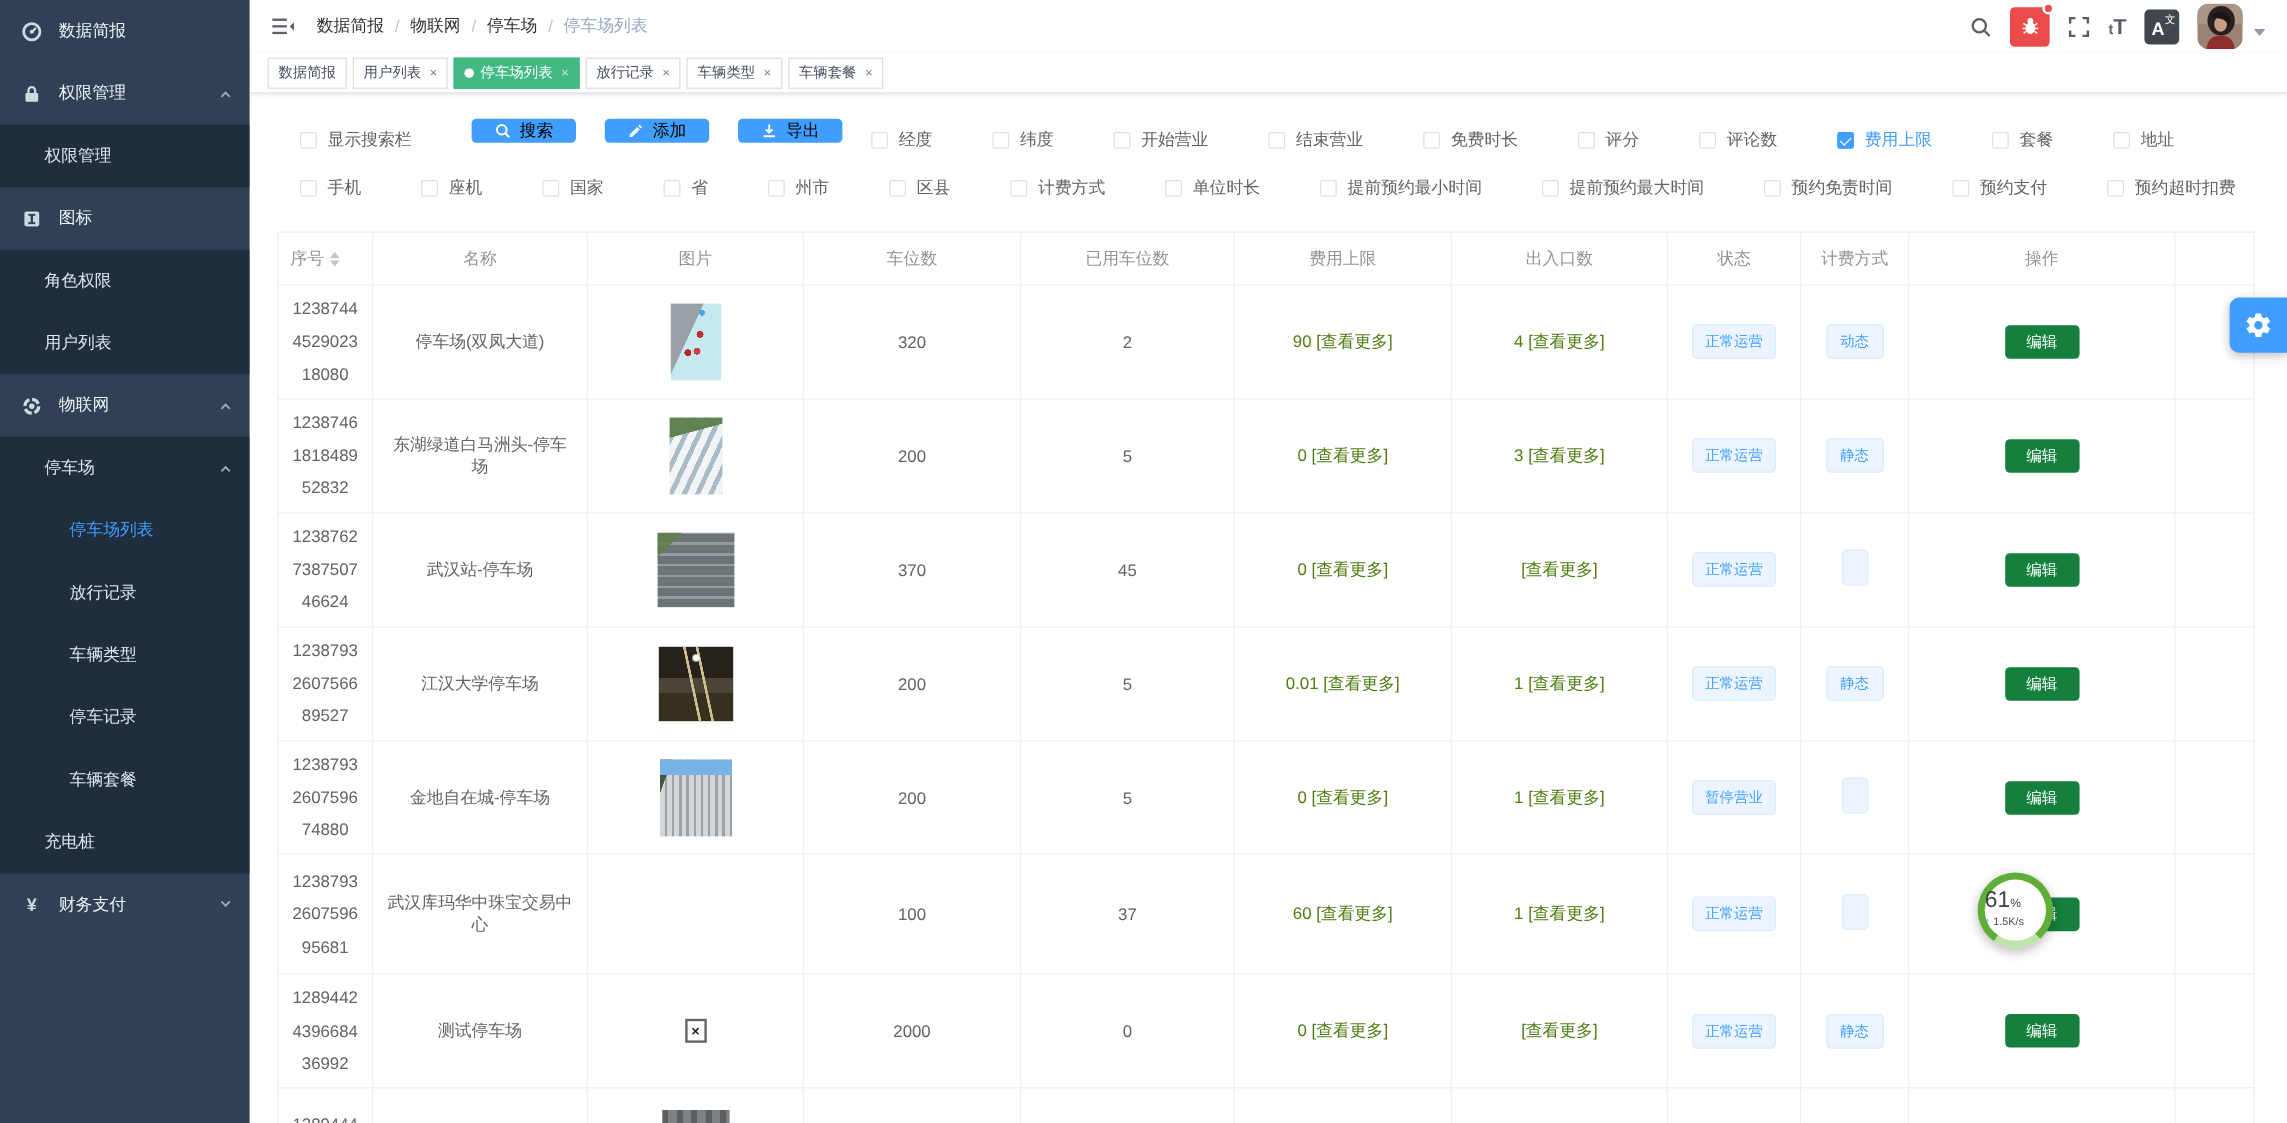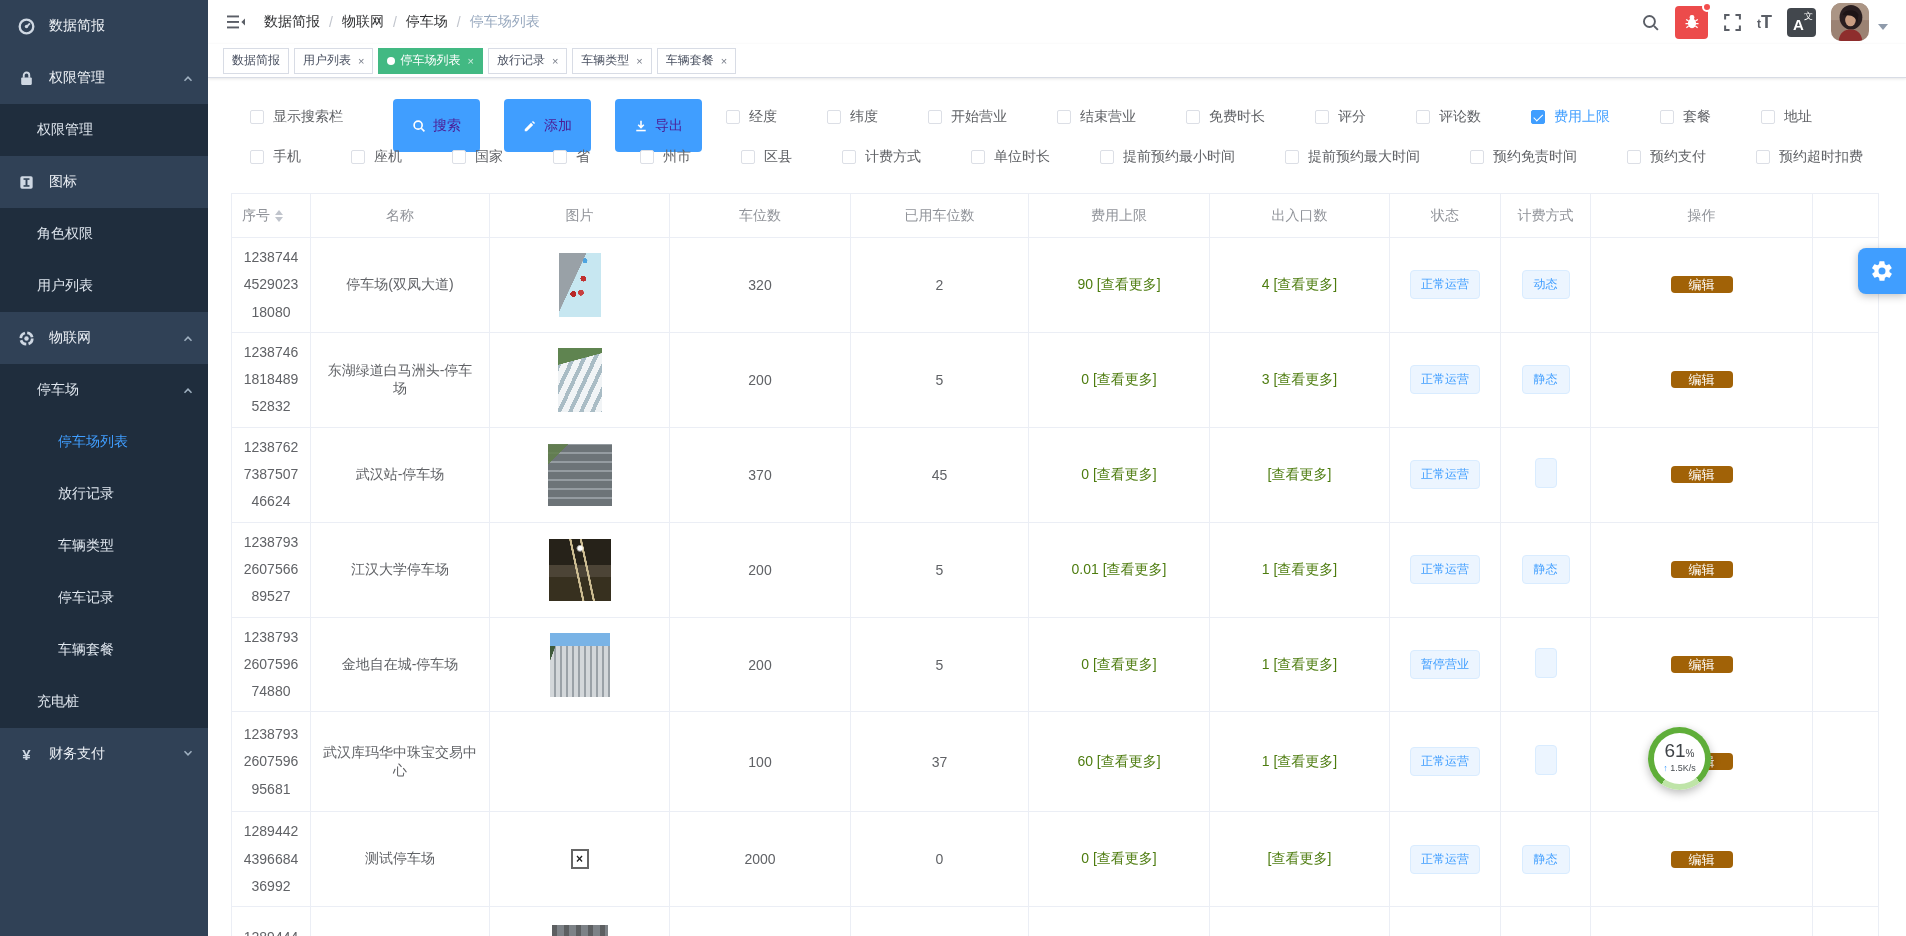--- a/index.html
+++ b/index.html
@@ -50,36 +50,36 @@
   
   .content{position:absolute;top:78px;left:0;right:0;bottom:0;padding:0 18px;overflow:hidden}
   .filter-row{display:flex;margin-left:24px;white-space:nowrap}
   .row1{margin-top:21px;height:36px}
   .row2{margin-top:12px;height:20px}
   .f-cb{display:inline-flex;align-items:center;margin-right:50px;font-size:14px;color:#606266;cursor:pointer}
   .cbox{width:14px;height:14px;border:1px solid #dcdfe6;border-radius:2px;background:#fff;margin-right:9px;position:relative;flex:none}
   .f-cb.checked .cbox{background:#409eff;border-color:#409eff}
   .f-cb.checked .cbox::after{content:"";position:absolute;left:4.2px;top:1.4px;width:3.5px;height:7.5px;border:solid #fff;border-width:0 1.6px 1.6px 0;transform:rotate(45deg)}
   .f-cb.checked .cb-label{color:#409eff}
-  .btn{height:53px;padding:0 19px;margin-right:24px;border:none;border-radius:4px;background:#409eff;color:#4c1d95;font-size:14px;display:inline-flex;align-items:center;gap:7px;cursor:pointer}
+  .btn{height:20px;padding:0 19px;margin-right:24px;border:none;border-radius:4px;background:#409eff;color:#000000;font-size:14px;display:inline-flex;align-items:center;gap:7px;cursor:pointer}
   .btn svg{width:14px;height:14px}
 
   
   .table-wrap{margin-top:26px;margin-left:5px}
   table{border-collapse:collapse;table-layout:fixed;width:1647px;font-size:14px;color:#606266}
   th{height:44px;font-weight:400;color:#909399;border:1px solid #ebeef5;text-align:center;background:#fff}
   th.first{text-align:left;padding-left:10px}
   td{height:88px;border:1px solid #ebeef5;text-align:center;vertical-align:middle;padding:6px 10px}
   tr.tall td{height:100px}
   .idnum{white-space:pre-line;line-height:1.95;color:#606266}
   .linkmore{color:#4d7c0f;cursor:pointer}
   .badge{display:inline-block;padding:0 10px;height:29px;line-height:27px;background:#ecf5ff;border:1px solid #d9ecff;border-radius:4px;color:#409eff;font-size:12px}
   .btag{display:inline-block;padding:0 11px;height:29px;line-height:27px;background:#ecf5ff;border:1px solid #d9ecff;border-radius:4px;color:#409eff;font-size:12px}
   .btag.empty{padding:0;width:22px;height:30px}
-  .editbtn{width:62px;height:17px;border:none;border-radius:4px;background:#a16207;color:#fff;font-size:13px;cursor:pointer}
+  .editbtn{width:62px;height:28px;border:none;border-radius:4px;background:#15803d;color:#fff;font-size:13px;cursor:pointer}
   .sortcaret{display:inline-flex;flex-direction:column;margin-left:5px;vertical-align:middle;gap:2px}
   .sortcaret i{width:0;height:0;border-left:4px solid transparent;border-right:4px solid transparent;display:block}
   .sortcaret .up{border-bottom:5px solid #c0c4cc}
   .sortcaret .dn{border-top:5px solid #c0c4cc}
 
   
   .thumb{display:inline-block;vertical-align:middle}
   .t1{width:42px;height:64px;background:
       radial-gradient(circle 2.5px at 62% 12%,#4da4e0 95%,transparent),
       radial-gradient(circle 3px at 58% 40%,#c03030 95%,transparent),
@@ -104,21 +104,21 @@
       repeating-linear-gradient(90deg,rgba(60,60,60,.5) 0 5px,transparent 5px 12px),
       linear-gradient(#7d8287 0 32%,#d9c9a4 32% 58%,#c6ccd1 58%)}
   .broken{width:18px;height:20px;border:2px solid #666;display:inline-flex;align-items:center;justify-content:center;font-size:12px;font-weight:bold;color:#222;background:#fff}
 
   
   .gear-btn{position:absolute;right:0;top:248px;width:48px;height:46px;background:#409eff;border-radius:8px 0 0 8px;display:flex;align-items:center;justify-content:center;box-shadow:0 2px 8px rgba(0,0,0,.25);cursor:pointer;z-index:20}
   .gear-btn svg{width:24px;height:24px;fill:#fff}
   .speed-circle{position:absolute;left:1648px;top:727px;width:63px;height:63px;border-radius:50%;
       background:conic-gradient(from 215deg,#5fae39 0 79%,#bfe4a8 79% 100%);
       box-shadow:0 3px 10px rgba(0,0,0,.28);display:flex;align-items:center;justify-content:center;z-index:30}
-  .speed-inner{width:51px;height:51px;border-radius:50%;background:#fff;text-align:center;padding-top:8px}
+  .speed-inner{width:51px;height:51px;border-radius:50%;background:#fff;padding-top:8px}
   .pv{font-size:19px;color:#3f4347;line-height:1;display:inline}
   .pu{font-size:10px;color:#3f4347}
   .ps{font-size:9px;color:#4a4f54;margin-top:2px}
   .ps .arrow{color:#409eff;font-weight:bold}
   .statusbar{position:absolute;left:0;bottom:0;height:25px;line-height:22px;padding:0 11px;background:#fff;border:1px solid #c3c3c3;border-left:none;border-bottom:none;border-radius:0 3px 0 0;font-size:12.5px;color:#5f6368;z-index:40;white-space:nowrap}
 </style>
 </head>
 <body>
 
 <div id="app">

